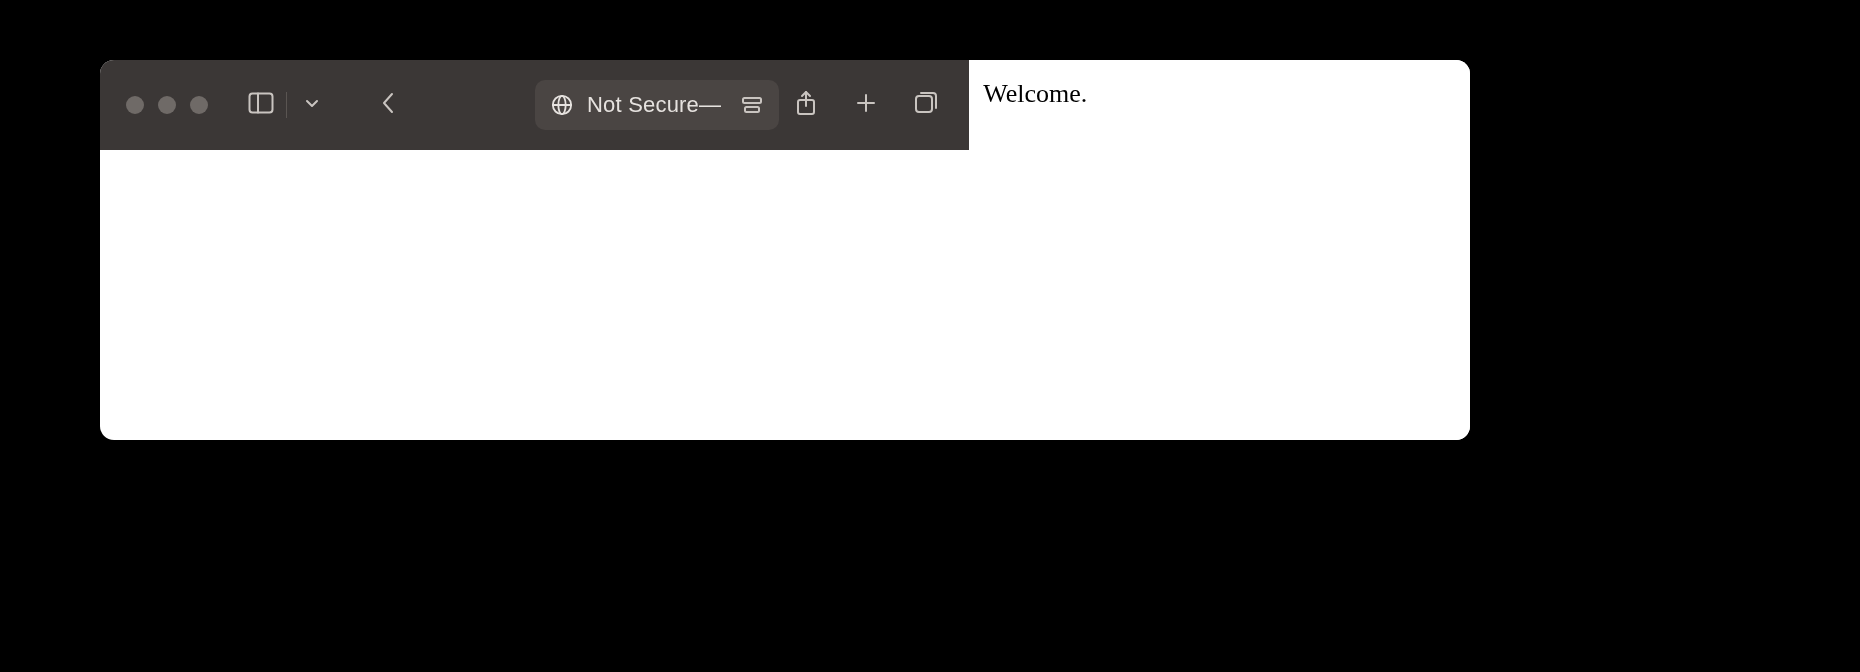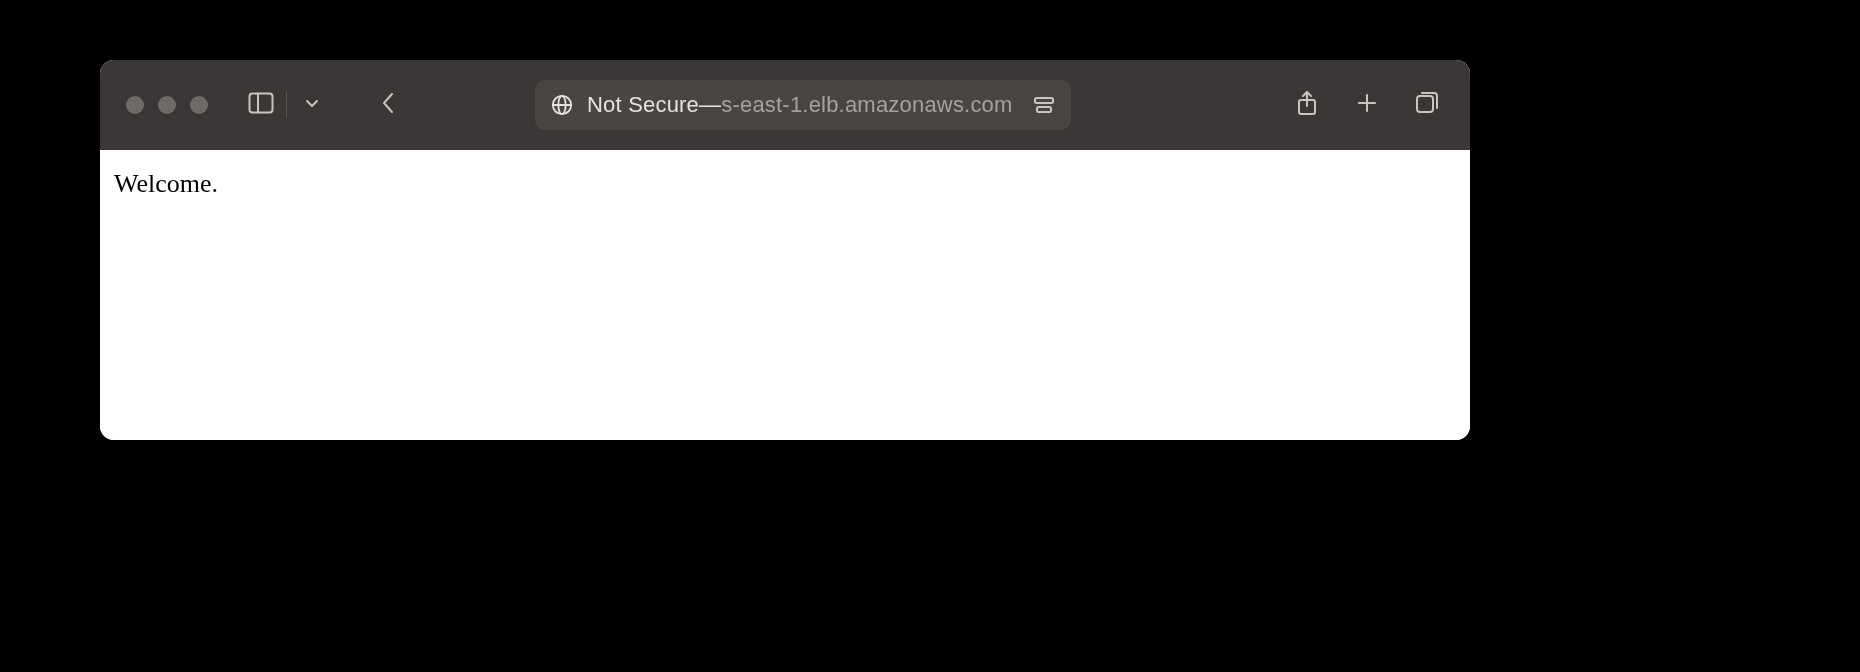--- a/index.html
+++ b/index.html
@@ -14,21 +14,21 @@
     .window {
       position: absolute;
       left: 100px;
       top: 60px;
       width: 1370px;
       height: 380px;
       border-radius: 14px;
       overflow: hidden;
       box-shadow: 0 30px 80px rgba(0,0,0,0.8);
       display: flex;
-      flex-direction: column;
+      flex-direction: row;
       background: #fff;
     }
     .titlebar {
       height: 90px;
       background: #3b3736;
       display: flex;
       align-items: center;
       gap: 10px;
       padding: 0 26px;
       color: #bfbab6;
@@ -139,21 +139,20 @@
         <span class="globe">
           <svg width="22" height="22" viewBox="0 0 24 24" stroke="#a7a19c">
             <circle cx="12" cy="12" r="10"></circle>
             <ellipse cx="12" cy="12" rx="4" ry="10"></ellipse>
             <line x1="2" y1="12" x2="22" y2="12"></line>
           </svg>
         </span>
         <span style="display:flex;gap:0;white-space:nowrap;">
           <span class="sec">Not Secure</span>
           <span class="sec"> — </span>
-          <span class="dim">s-east-1.elb.amazonaws.com</span>
         </span>
         <span class="reader" style="margin-left:6px;color:#c9c4c0">
           <svg width="22" height="20" viewBox="0 0 22 20">
             <rect x="2" y="3" width="18" height="5" rx="1.5"></rect>
             <rect x="4" y="12" width="14" height="5" rx="1.5"></rect>
           </svg>
         </span>
       </div>
     </div>
 

